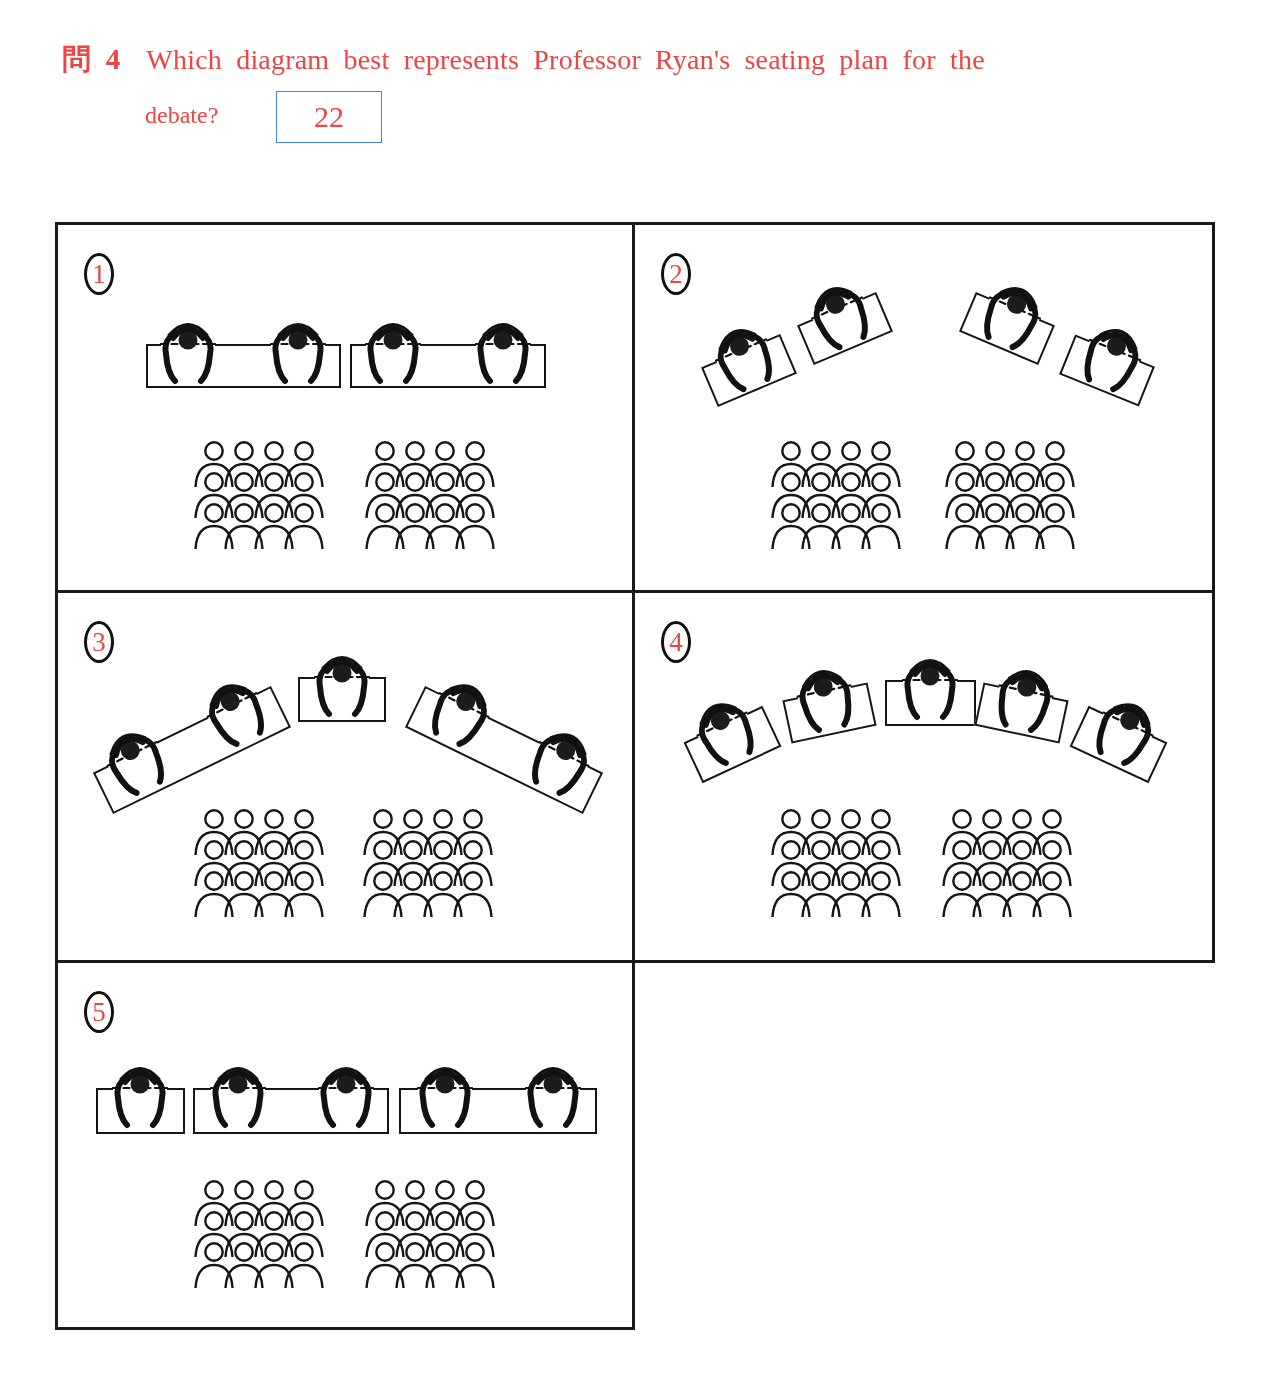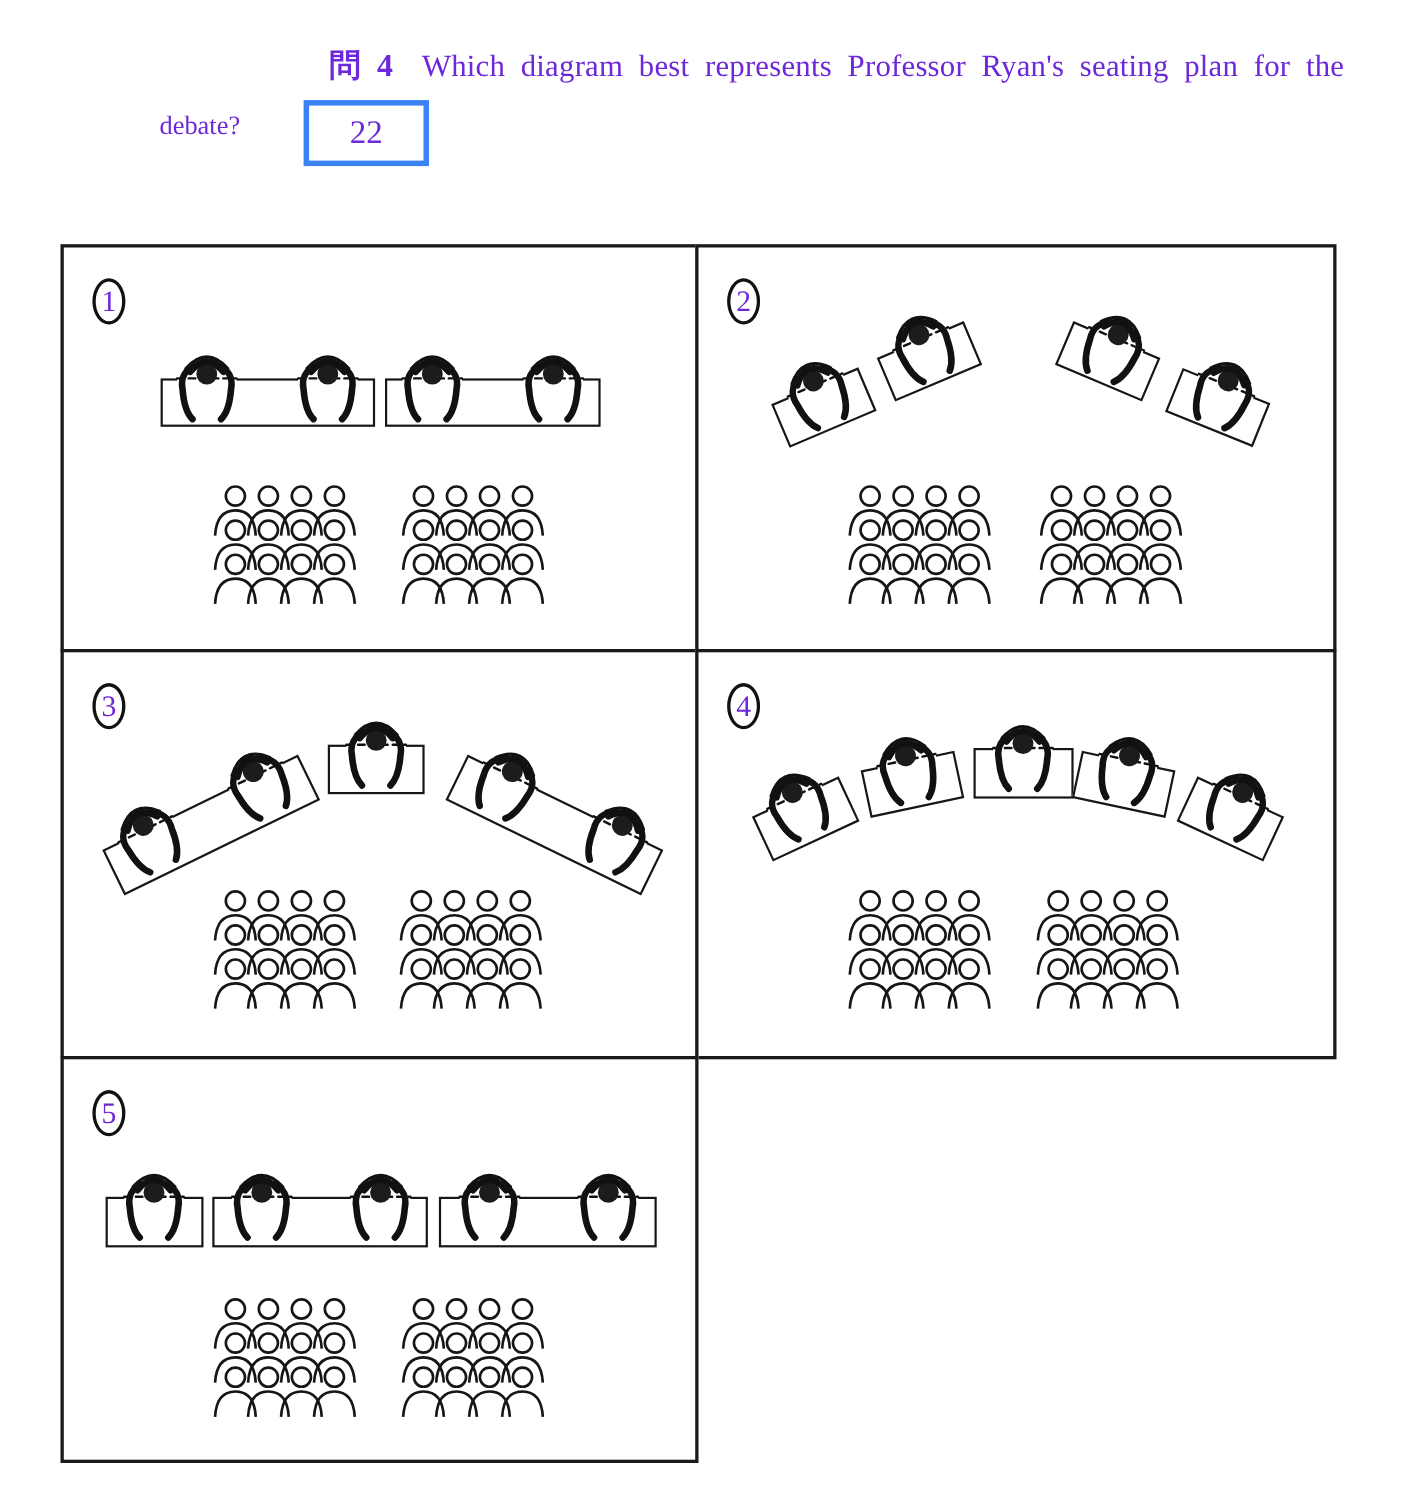--- a/index.html
+++ b/index.html
@@ -1,25 +1,25 @@
 <!DOCTYPE html>
 <html><head>
 <meta charset="utf-8">
 <style>
   html,body{margin:0;padding:0;background:#ffffff;}
   #page{position:relative;width:1276px;height:1374px;background:#fff;overflow:hidden;
-        font-family:"Liberation Serif","DejaVu Serif",serif;color:#6d28d9;text-align:right;}
+        font-family:"Liberation Serif","DejaVu Serif",serif;color:#ef4444;}
 
   
   .q-line1{position:absolute;left:62px;top:40px;width:1160px;white-space:nowrap;
            font-size:28px;letter-spacing:0.2px;word-spacing:7px;}
   .q-label{font-weight:bold;font-size:29px;margin-right:26px;}
   .q-line2{position:absolute;left:145px;top:102px;font-size:24px;}
   .answer-box{position:absolute;left:276px;top:91px;width:104px;height:50px;
-              border:5px solid #3b82f6;display:flex;align-items:center;justify-content:center;
+              border:1px solid #3b82f6;display:flex;align-items:center;justify-content:center;
               font-size:30px;}
 
   
   .panel{position:absolute;border:3px solid #1a1a1a;box-sizing:border-box;background:#fff;}
   .panel-num{position:absolute;left:26px;top:28px;width:30px;height:42px;
              border:3.5px solid #111;border-radius:50%;box-sizing:border-box;
              display:flex;align-items:center;justify-content:center;
              font-size:27px;line-height:1;background:#fff;}
   .table{position:absolute;border:2.4px solid #161616;box-sizing:border-box;background:#fff;}
   .speaker{position:absolute;width:60px;height:72px;overflow:visible;}

